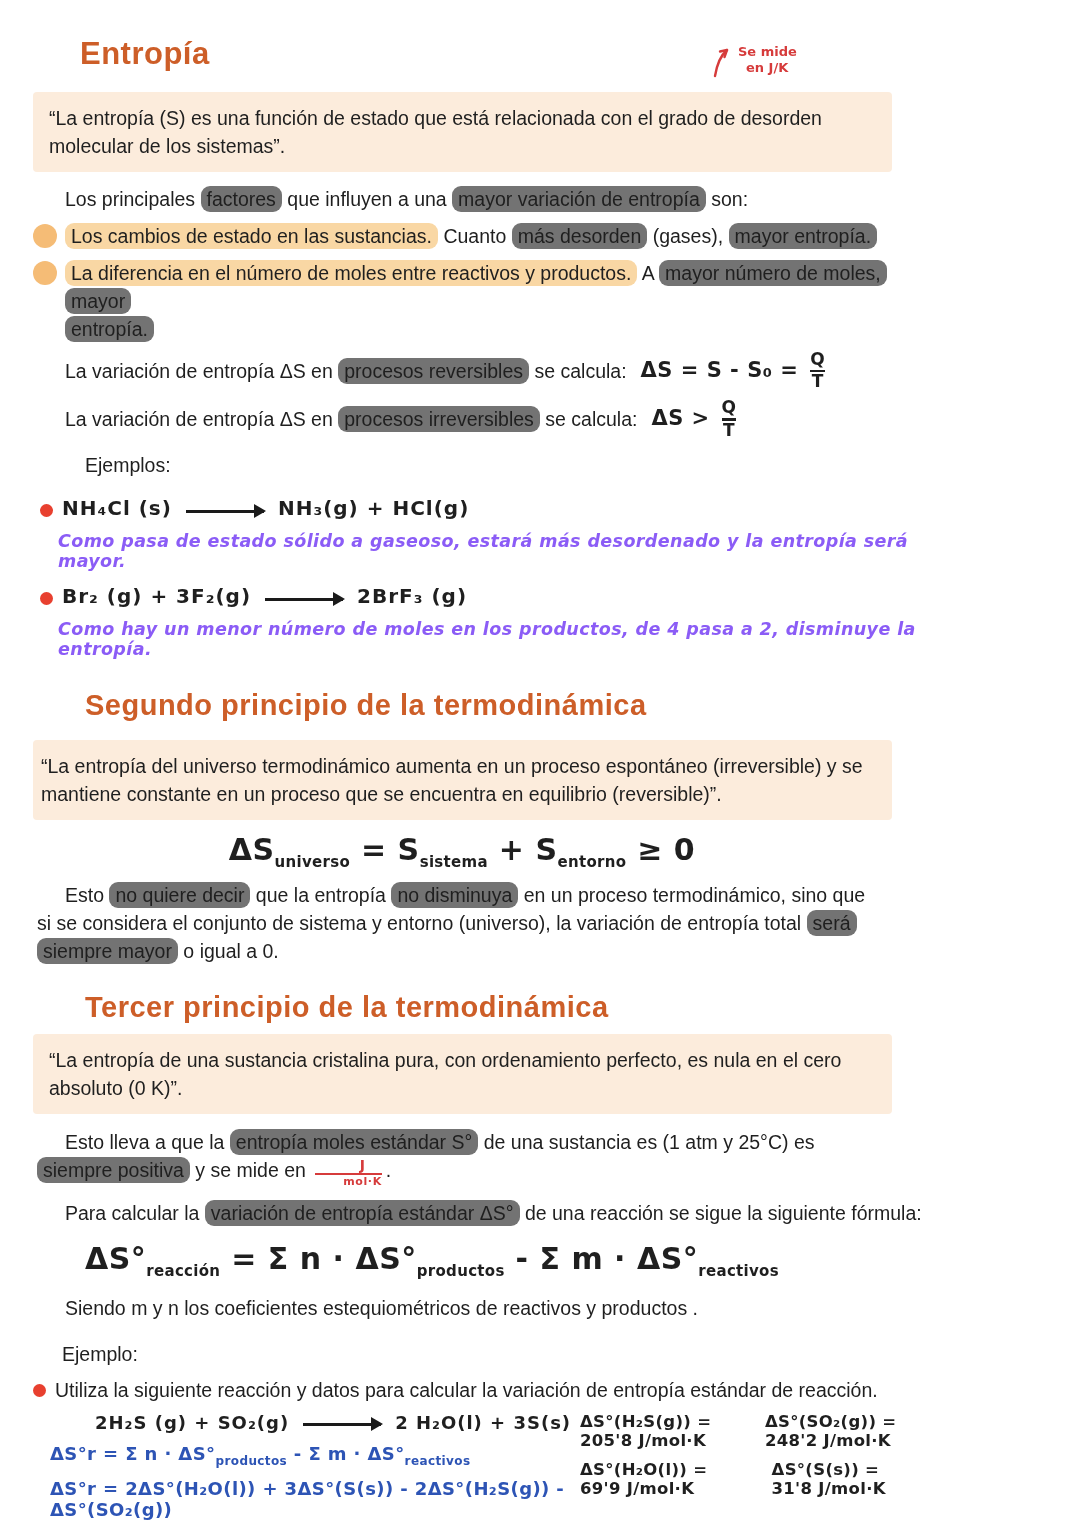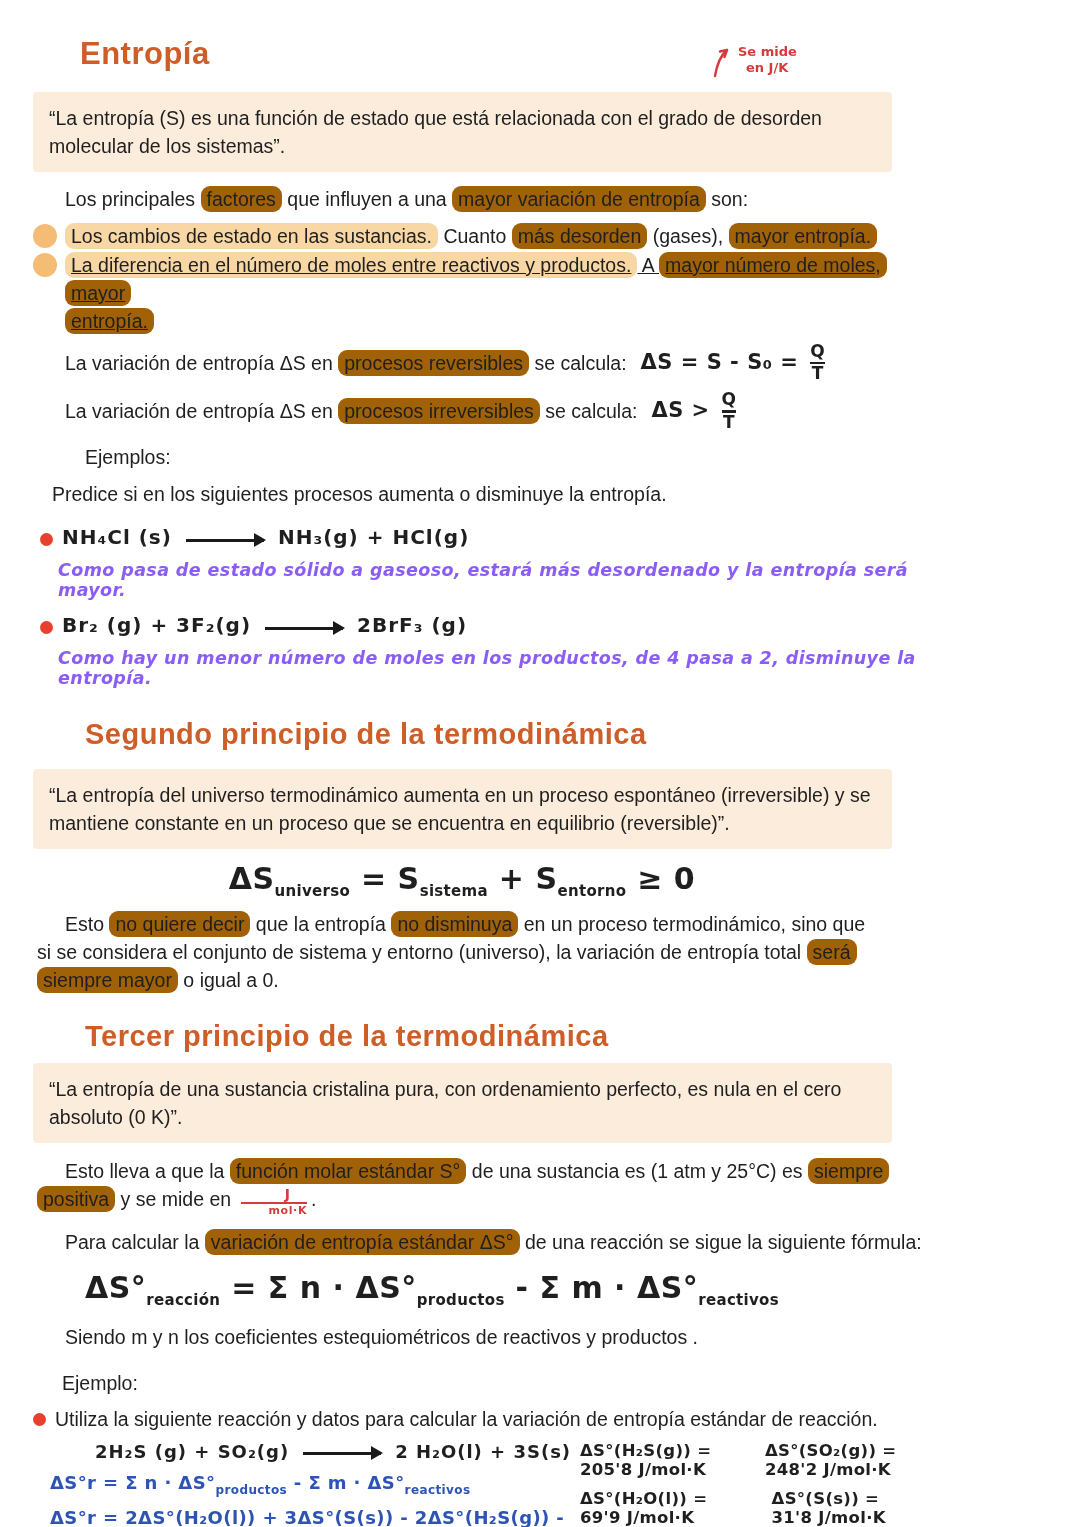--- a/index.html
+++ b/index.html
@@ -16,21 +16,21 @@
   .side-note .sn-text{font-family:"DejaVu Sans",sans-serif;font-weight:700;color:#d63b3b;
         font-size:13px;line-height:16px;margin-left:4px;}
   .side-note .sn-text .l2{margin-left:8px;}
   
   .peach-box{background:#fcecdc;border-radius:4px;margin:0 32px 0 33px;padding:12px 16px;
         font-size:19.5px;line-height:28px;}
   
   .hl-orange,.hl-pink{padding:2px 6px;border-radius:9px;
         -webkit-box-decoration-break:clone;box-decoration-break:clone;}
   .hl-orange{background:#f9d7a4;}
-  .hl-pink{background:#a16207;}
+  .hl-pink{background:#737373;}
   
   .bullet-row{position:relative;margin-left:65px;margin-right:36px;}
   .dot-orange{position:absolute;left:-32px;top:2px;width:24px;height:24px;border-radius:50%;
         background:#f5bc76;}
   .dot-red{position:absolute;left:-22px;top:8px;width:13px;height:13px;border-radius:50%;
         background:#e8402f;}
   
   .frac{display:inline-flex;flex-direction:column;align-items:center;vertical-align:middle;
         line-height:1.05;margin:0 4px;}
   .frac .bar{height:2.5px;background:#1f1f1f;align-self:stretch;margin:1px 0;}
@@ -80,21 +80,21 @@
 
   <div class="typed" style="margin:13px 36px 0 65px;">
     <span>Los principales </span><span class="hl-pink">factores</span><span> que influyen a una </span><span class="hl-pink">mayor variación de entropía</span><span> son:</span>
   </div>
 
   <div class="typed bullet-row" style="margin-top:9px;">
     <span class="dot-orange"></span>
     <span class="hl-orange">Los cambios de estado en las sustancias.</span><span> Cuanto </span><span class="hl-pink">más desorden</span><span> (gases), </span><span class="hl-pink">mayor entropía.</span>
   </div>
 
-  <div class="typed bullet-row" style="margin-top:1px;text-decoration:underline;">
+  <div class="typed bullet-row" style="margin-top:9px;">
     <span class="dot-orange"></span>
     <span class="hl-orange">La diferencia en el número de moles entre reactivos y productos.</span><span> A </span><span class="hl-pink">mayor número de moles, mayor </span><br>
     <span class="hl-pink">entropía.</span>
   </div>
 
   <div class="typed" style="margin:8px 0 0 65px;display:flex;align-items:center;">
     <span>
       <span>La variación de entropía ΔS en </span><span class="hl-pink">procesos reversibles</span><span> se calcula:</span>
     </span>
     <span class="inline-formula">
@@ -115,51 +115,50 @@
       <span>ΔS &gt;</span>
       <span class="frac">
           <span class="num">Q</span>
           <span class="bar"></span>
           <span class="den">T</span>
         </span>
     </span>
   </div>
 
   <div class="typed" style="margin:12px 0 0 85px;">Ejemplos:</div>
-  <div class="typed" style="margin:9px 0 0 52px;">Predice si en los siguientes procesos aumenta o disminuye la entropía.</div>
 
   <div class="bullet-row" style="margin-top:17px;margin-left:62px;">
     <span class="dot-red"></span>
     <span class="chem">NH₄Cl (s)</span><span class="arrow-long"></span><span class="chem">NH₃(g)  +  HCl(g)</span>
   </div>
   <div class="answer" style="margin:11px 0 0 58px;">Como pasa de estado sólido a gaseoso, estará más desordenado y la entropía será mayor.</div>
 
   <div class="bullet-row" style="margin-top:13px;margin-left:62px;">
     <span class="dot-red"></span>
     <span class="chem">Br₂ (g) + 3F₂(g)</span><span class="arrow-long"></span><span class="chem">2BrF₃ (g)</span>
   </div>
   <div class="answer" style="margin:11px 0 0 58px;">Como hay un menor número de moles en los productos, de 4 pasa a 2, disminuye la entropía.</div>
 
   <h2 class="section-heading" style="margin:30px 0 0 85px;">Segundo principio de la termodinámica</h2>
-  <div class="peach-box" style="margin-top:18px;">
+  <div class="peach-box" style="margin-top:18px;padding-left:8px;">
     <span>“La entropía del universo termodinámico aumenta en un proceso espontáneo (irreversible) y se mantiene constante en un proceso que se encuentra en equilibrio (reversible)”.</span>
   </div>
   <div class="big-formula" style="margin-top:12px;text-align:center;">
     <span>ΔS</span><sub>universo</sub><span> = S</span><sub>sistema</sub><span> + S</span><sub>entorno</sub><span> ≥ 0</span>
   </div>
   <div class="typed" style="margin:10px 40px 0 37px;text-indent:28px;">
     <span>Esto </span><span class="hl-pink">no quiere decir</span><span> que la entropía </span><span class="hl-pink">no disminuya</span><span> en un proceso termodinámico, sino que si se considera el conjunto de sistema y entorno (universo), la variación de entropía total </span><span class="hl-pink">será siempre mayor</span><span> o igual a 0.</span>
   </div>
 
   <h2 class="section-heading" style="margin:26px 0 0 85px;">Tercer principio de la termodinámica</h2>
   <div class="peach-box" style="margin-top:10px;">
     <span>“La entropía de una sustancia cristalina pura, con ordenamiento perfecto, es nula en el cero absoluto (0 K)”.</span>
   </div>
   <div class="typed" style="margin:14px 40px 0 37px;text-indent:28px;">
-    <span>Esto lleva a que la </span><span class="hl-pink">función molar estándar S°</span><span> de una sustancia es (1 atm y 25°C) es </span><span class="hl-pink">siempre positiva</span><span> y se mide en </span><span class="frac red-frac hand red">
+    <span>Esto lleva a que la </span><span class="hl-pink">entropía moles estándar S°</span><span> de una sustancia es (1 atm y 25°C) es </span><span class="hl-pink">siempre positiva</span><span> y se mide en </span><span class="frac red-frac hand red">
         <span class="num">J</span>
         <span class="bar"></span>
         <span class="den">mol·K</span>
       </span><span>.</span>
   </div>
   <div class="typed" style="margin:12px 0 0 65px;">
     <span>Para calcular la </span><span class="hl-pink">variación de entropía estándar ΔS°</span><span> de una reacción se sigue la siguiente fórmula:</span>
   </div>
   <div class="big-formula" style="margin:14px 0 0 85px;">
     <span>ΔS°</span><sub>reacción</sub><span> = Σ n · ΔS°</span><sub>productos</sub><span> - Σ m · ΔS°</span><sub>reactivos</sub>

